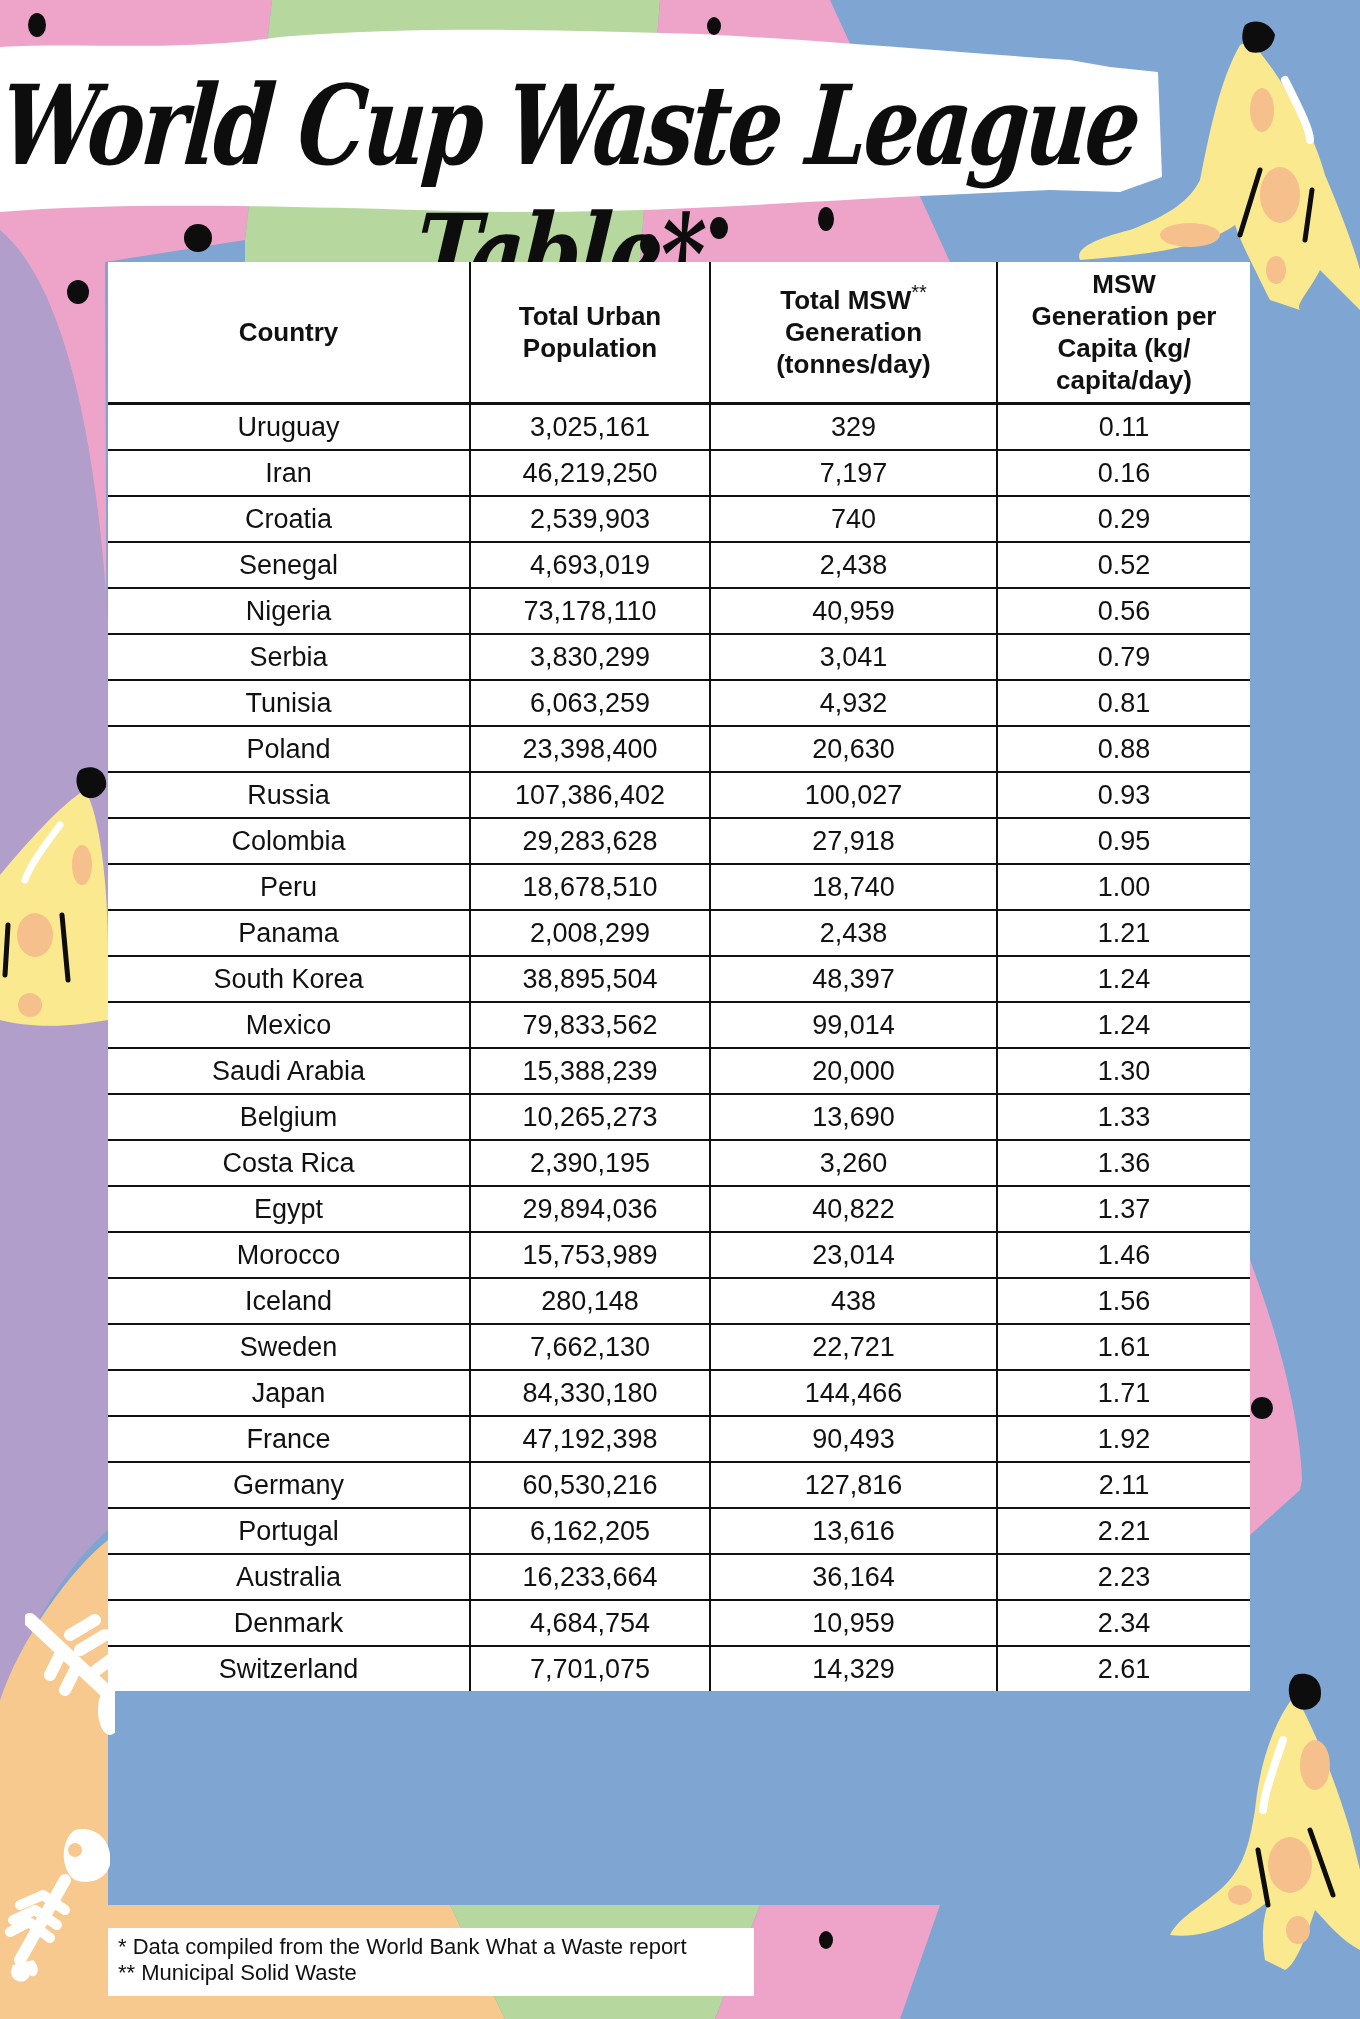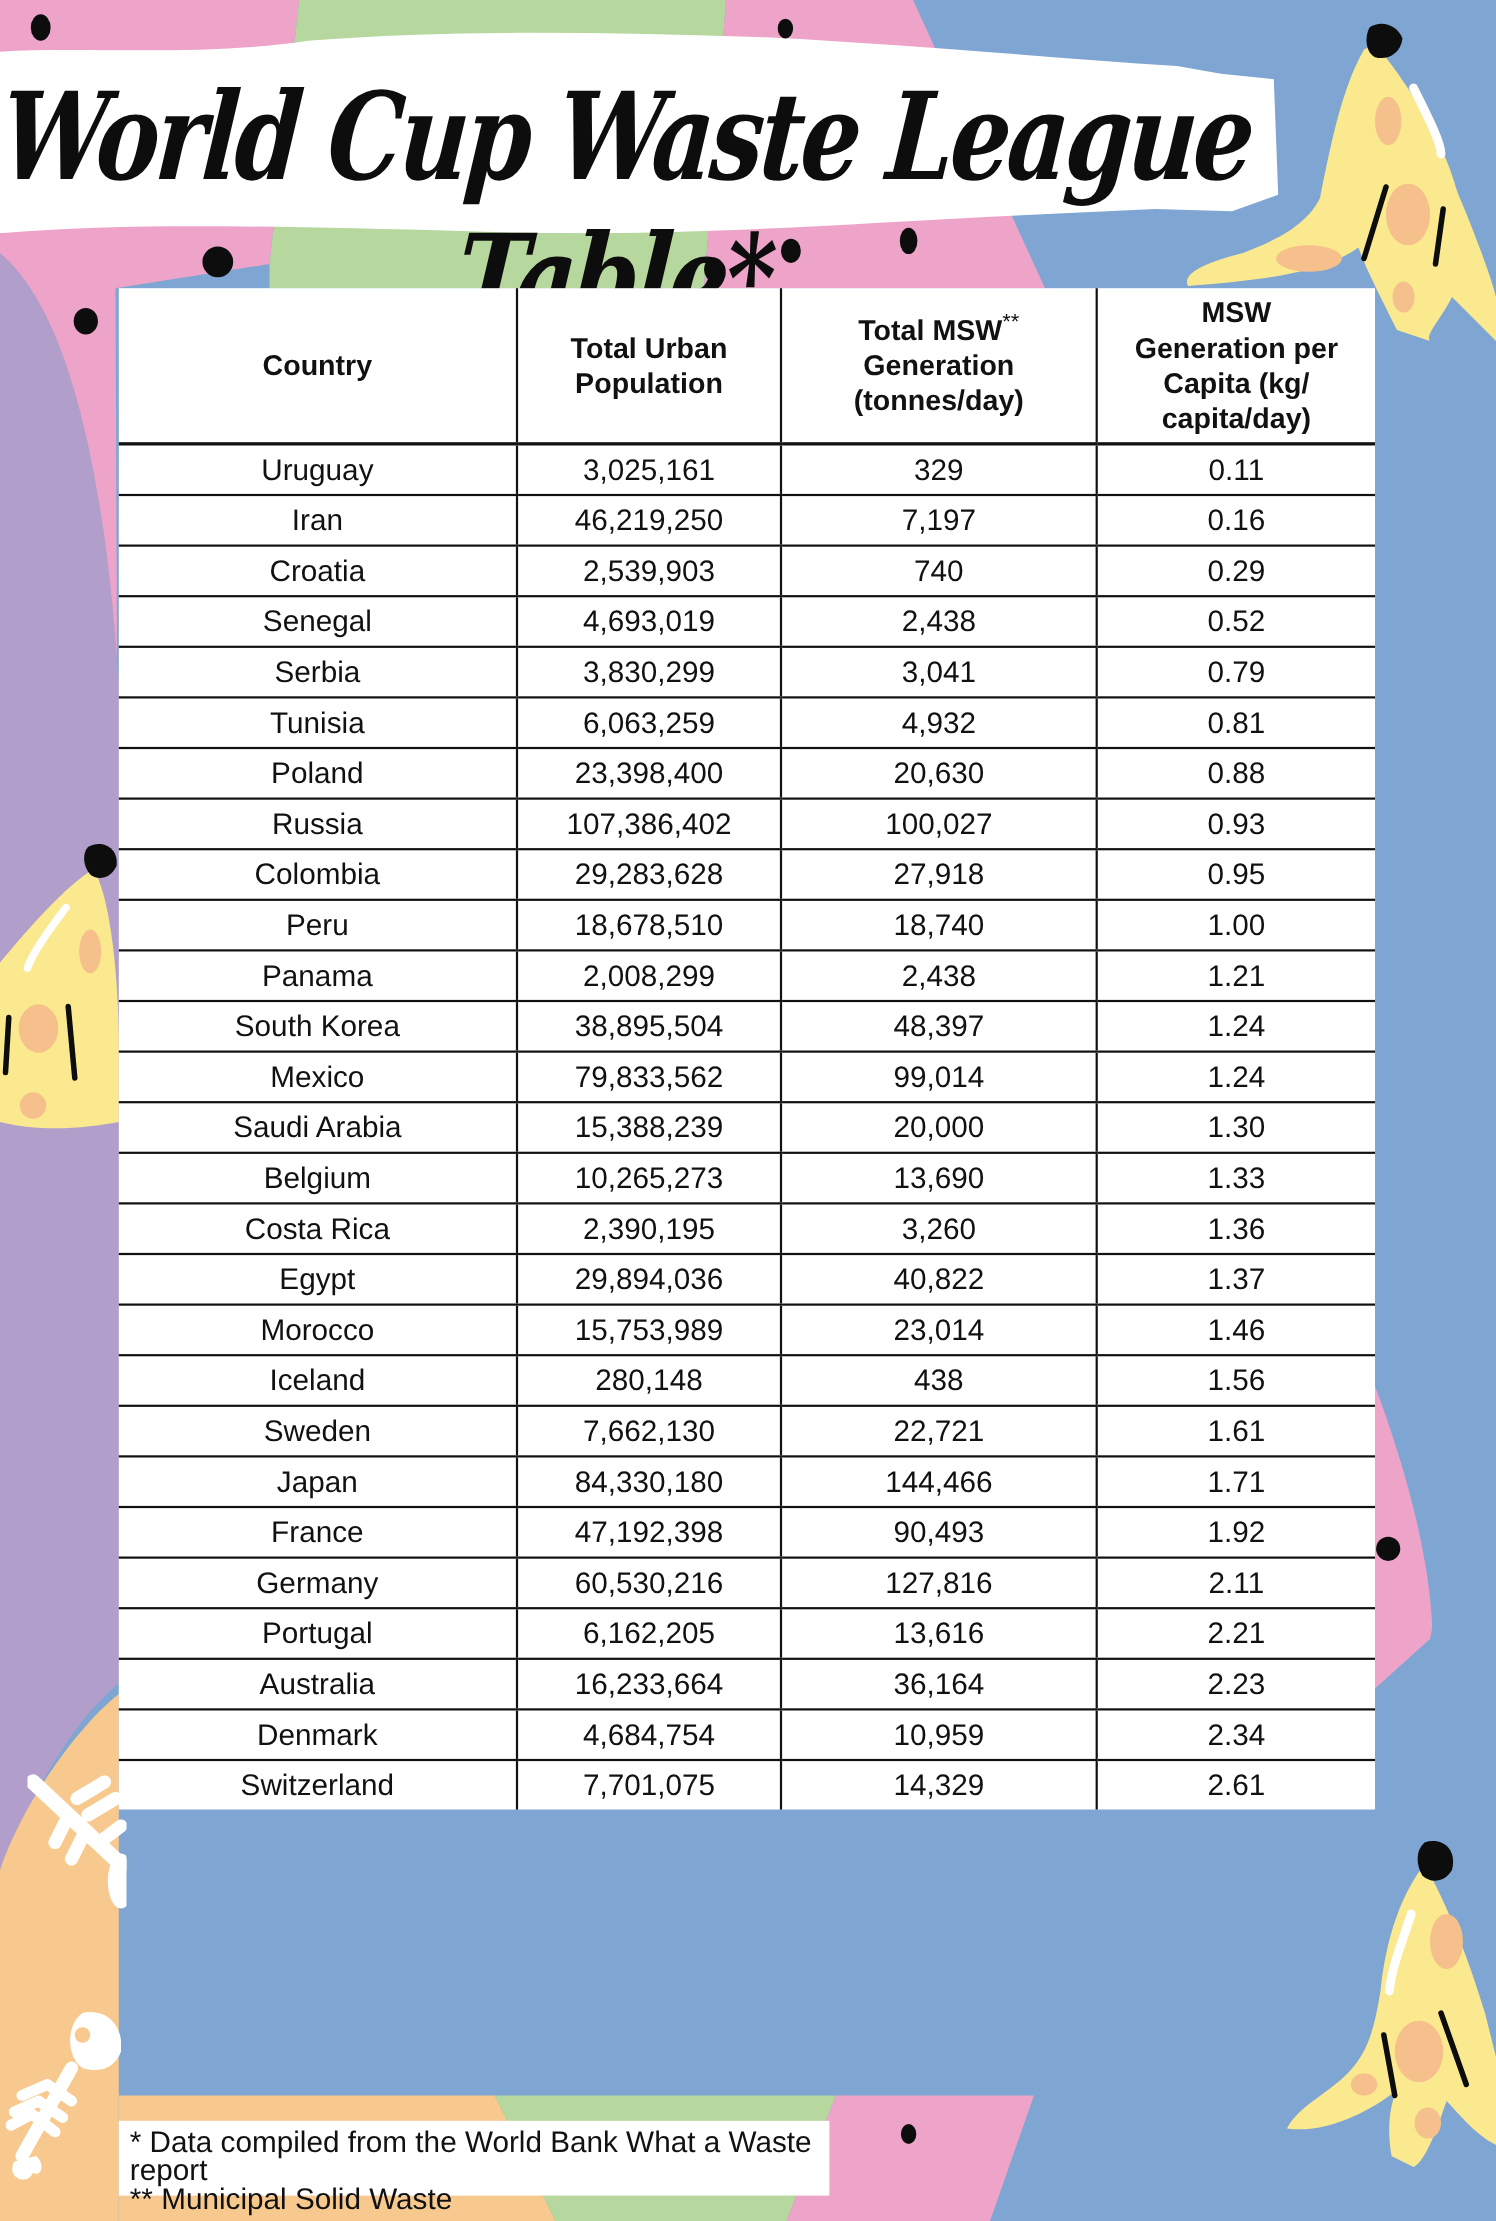--- a/index.html
+++ b/index.html
@@ -35,21 +35,21 @@
     height: 44px; font-size: 27px; border-bottom: 2px solid #111;
     font-family: "Liberation Sans Narrow", "Liberation Sans", sans-serif;
   }
   table.league tr:last-child td { border-bottom: none; }
   table.league th + th, table.league td + td { border-left: 2px solid #111; }
   col.c1 { width: 362px; } col.c2 { width: 240px; } col.c3 { width: 287px; } col.c4 { width: 253px; }
   .sup { font-weight: normal; font-size: 20px; vertical-align: super; line-height: 0; }
   .footnote-box {
     position: absolute; left: 108px; top: 1928px; width: 646px; height: 68px;
     background: #ffffff; z-index: 5; padding: 6px 10px; box-sizing: border-box;
-    font-size: 27px; line-height: 26px; color: #111;
+    font-size: 22px; line-height: 26px; color: #111;
   }
 </style>
 </head>
 <body>
 
 <svg class="bg" viewBox="0 0 1360 2019" preserveAspectRatio="none">
   <rect x="0" y="0" width="1360" height="2019" fill="#7fa5d2"></rect>
   <path d="M0,0 H272 L245,240 L105,262 L108,1000 L0,1000 Z" fill="#eea4c8"></path>
   <path d="M272,0 H660 L640,262 L245,262 L245,240 Z" fill="#b6d79d"></path>
   <path d="M660,0 H830 L950,262 L640,262 Z" fill="#eea4c8"></path>
@@ -172,20 +172,26 @@
         <td>740</td>
         <td>0.29</td>
       </tr>
       <tr>
         <td>Senegal</td>
         <td>4,693,019</td>
         <td>2,438</td>
         <td>0.52</td>
       </tr>
       <tr>
+        <td>Nigeria</td>
+        <td>73,178,110</td>
+        <td>40,959</td>
+        <td>0.56</td>
+      </tr>
+      <tr>
         <td>Serbia</td>
         <td>3,830,299</td>
         <td>3,041</td>
         <td>0.79</td>
       </tr>
       <tr>
         <td>Tunisia</td>
         <td>6,063,259</td>
         <td>4,932</td>
         <td>0.81</td>

